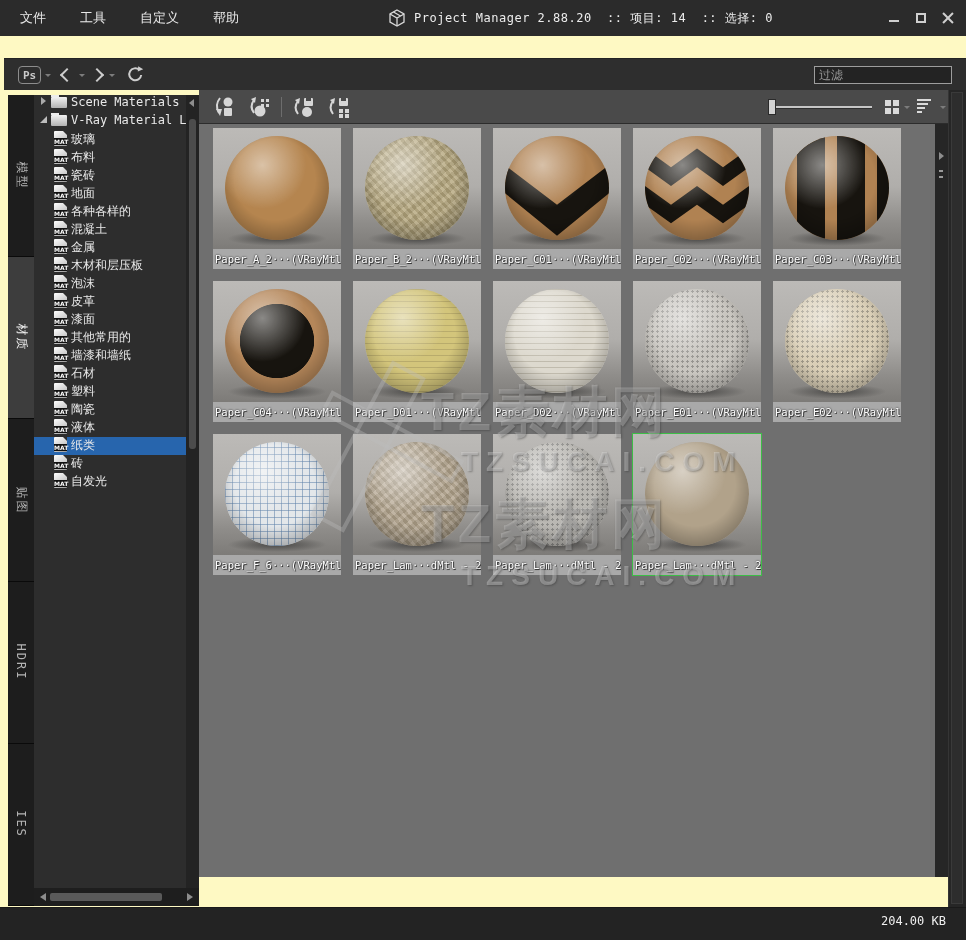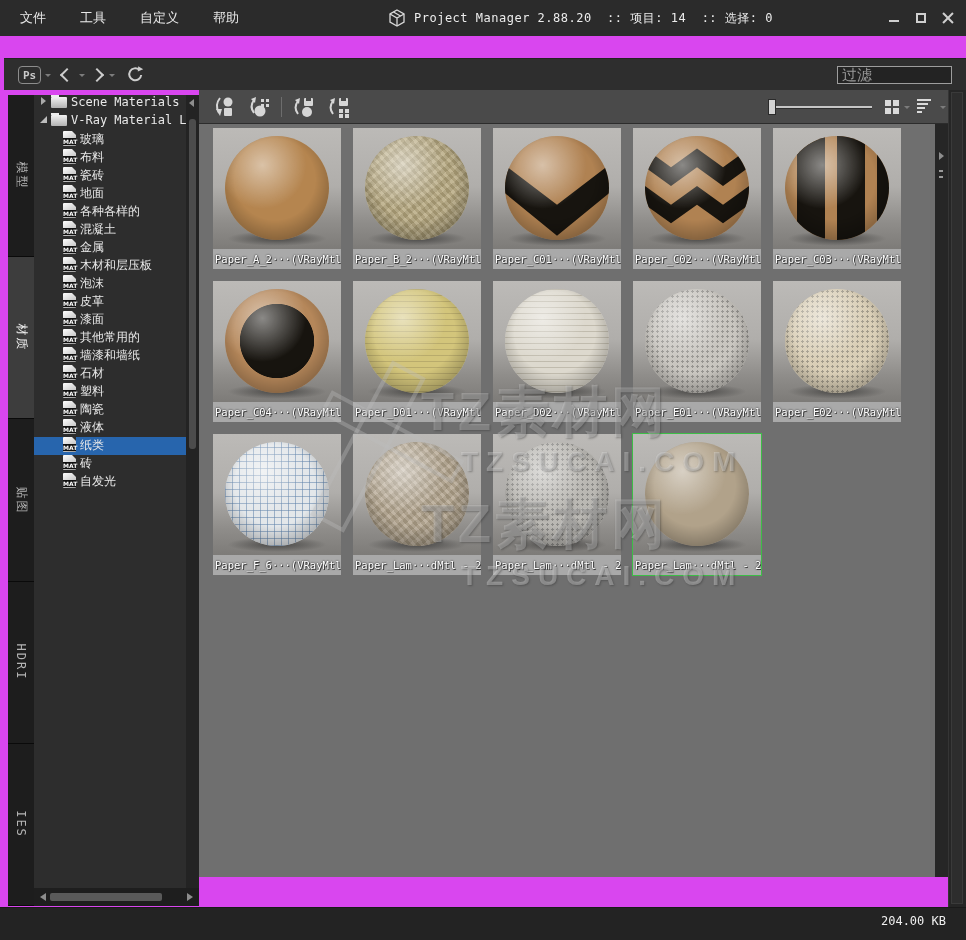--- a/index.html
+++ b/index.html
@@ -1,18 +1,18 @@
 <!DOCTYPE html>
 <html><head>
 <meta charset="utf-8">
 <style>
   *{margin:0;padding:0;box-sizing:border-box}
   html,body{background:#111}
   body{font-family:"Liberation Sans",sans-serif}
-  #root{position:relative;width:966px;height:940px;background:#d946ef;overflow:hidden;
+  #root{position:relative;width:966px;height:940px;background:#fef9c3;overflow:hidden;
         font-family:"DejaVu Sans Mono",monospace;color:#e6e6e6}
 
   
   .titlebar{position:absolute;left:0;top:0;width:966px;height:36px;background:#2b2b2b}
   .menubar{position:absolute;left:16px;top:0;height:36px;display:flex;gap:26px;align-items:center}
   .menu-item{font-size:13px;color:#e8e8e8;cursor:default;padding:2px 4px}
   .titleblock{position:absolute;left:388px;top:0;height:36px;display:flex;align-items:center;gap:8px}
   .applogo{width:18px;height:18px}
   .apptitle{font-size:12px;color:#ececec;letter-spacing:.5px;white-space:pre}
   .winbtns{position:absolute;right:12px;top:0;height:36px;display:flex;gap:15px;align-items:center}
@@ -30,37 +30,37 @@
 
   
   .toolrow{position:absolute;left:4px;top:58px;width:966px;height:32px;background:#2e2e2e;border-top:1px solid #232323}
   .ps-btn{position:absolute;left:14px;top:7px;width:23px;height:18px;border:1px solid #8d8d8d;border-radius:4px;
           font-size:11px;font-weight:bold;color:#c9c9c9;display:flex;align-items:center;justify-content:center}
   .dd{position:absolute;width:0;height:0;border-top:3px solid #7c7c7c;border-left:3px solid transparent;border-right:3px solid transparent}
   .chev{position:absolute;width:10px;height:10px;border-left:2px solid #cdcdcd;border-bottom:2px solid #cdcdcd}
   .ch-back{left:58px;top:11px;transform:rotate(45deg)}
   .ch-fwd{left:88px;top:11px;transform:rotate(225deg)}
   .refresh{position:absolute;left:122px;top:6px}
-  .filter-box{position:absolute;right:18px;top:7px;width:115px;height:18px;background:#232323;border:1px solid #9d9d9d;
-          color:#cfcfcf;font-size:15px;padding:0 4px;font-family:"DejaVu Sans Mono",monospace;outline:none}
+  .filter-box{position:absolute;right:18px;top:7px;width:138px;height:18px;background:#232323;border:1px solid #9d9d9d;
+          color:#cfcfcf;font-size:12px;padding:0 4px;font-family:"DejaVu Sans Mono",monospace;outline:none}
   .filter-box::placeholder{color:#9a9a9a}
 
   
   .sidestrip{position:absolute;left:8px;top:95px;width:26px;height:811px;background:#121212;display:flex;flex-direction:column}
   .vtab{flex:1;display:flex;align-items:center;justify-content:center;background:#1d1d1d;border-bottom:1px solid #0a0a0a;cursor:default}
   .vtab span{transform:rotate(90deg);white-space:nowrap;font-size:12px;color:#b4b4b4;letter-spacing:2px}
   .vtab.active{background:#3d3d3d}
   .vtab.active span{color:#ececec}
 
   
   .tree{position:absolute;left:34px;top:95px;width:152px;height:793px;background:#2d2d2d;overflow:hidden;font-size:12px}
   .trow{height:18px;display:flex;align-items:flex-start;white-space:nowrap;overflow:hidden;cursor:default;color:#e9e9e9}
   .trow.selected{background:var(--blue,#2765ad)}
   .trow.lvl-0{padding-left:4px}
-  .trow.lvl-1{padding-left:28px}
+  .trow.lvl-1{padding-left:19px}
   .arr{width:12px;height:12px;position:relative;flex:none}
   .arr-none{width:0}
   .arr-collapsed::before{content:"";position:absolute;left:3px;top:2px;border-left:5px solid #a9a9a9;
       border-top:4px solid transparent;border-bottom:4px solid transparent}
   .arr-expanded::before{content:"";position:absolute;left:2px;top:3px;border-bottom:7px solid #bdbdbd;border-left:7px solid transparent}
   .ic{position:relative;margin:0 4px 0 1px;flex:none}
   .ic-folder{width:16px;height:11px;margin-top:2px;background:linear-gradient(180deg,#f2f2f2,#b2b2b2);border-radius:1px}
   .ic-folder::before{content:"";position:absolute;top:-3px;left:0;width:8px;height:3px;background:#ededed;border-radius:1px 1px 0 0}
   .ic-mat{width:13px;height:15px;background:linear-gradient(150deg,#ffffff,#cfcfcf 55%,#989898);border-radius:1px}
   .ic-mat::before{content:"";position:absolute;top:0;right:0;border-top:4px solid #2d2d2d;border-left:4px solid transparent}

